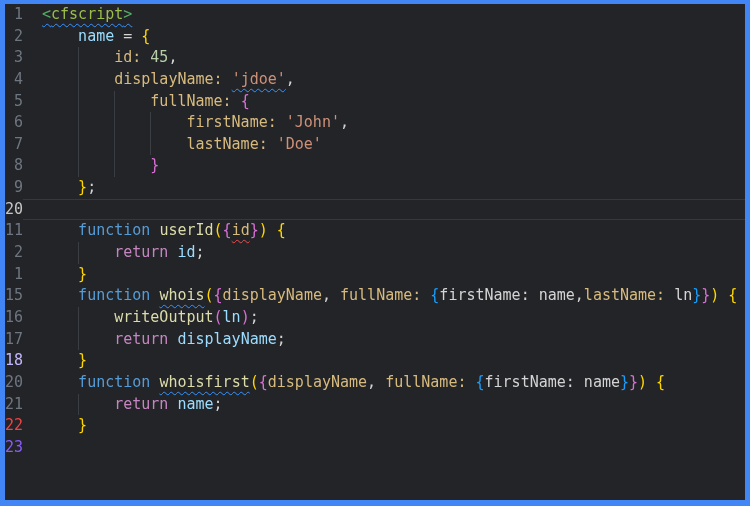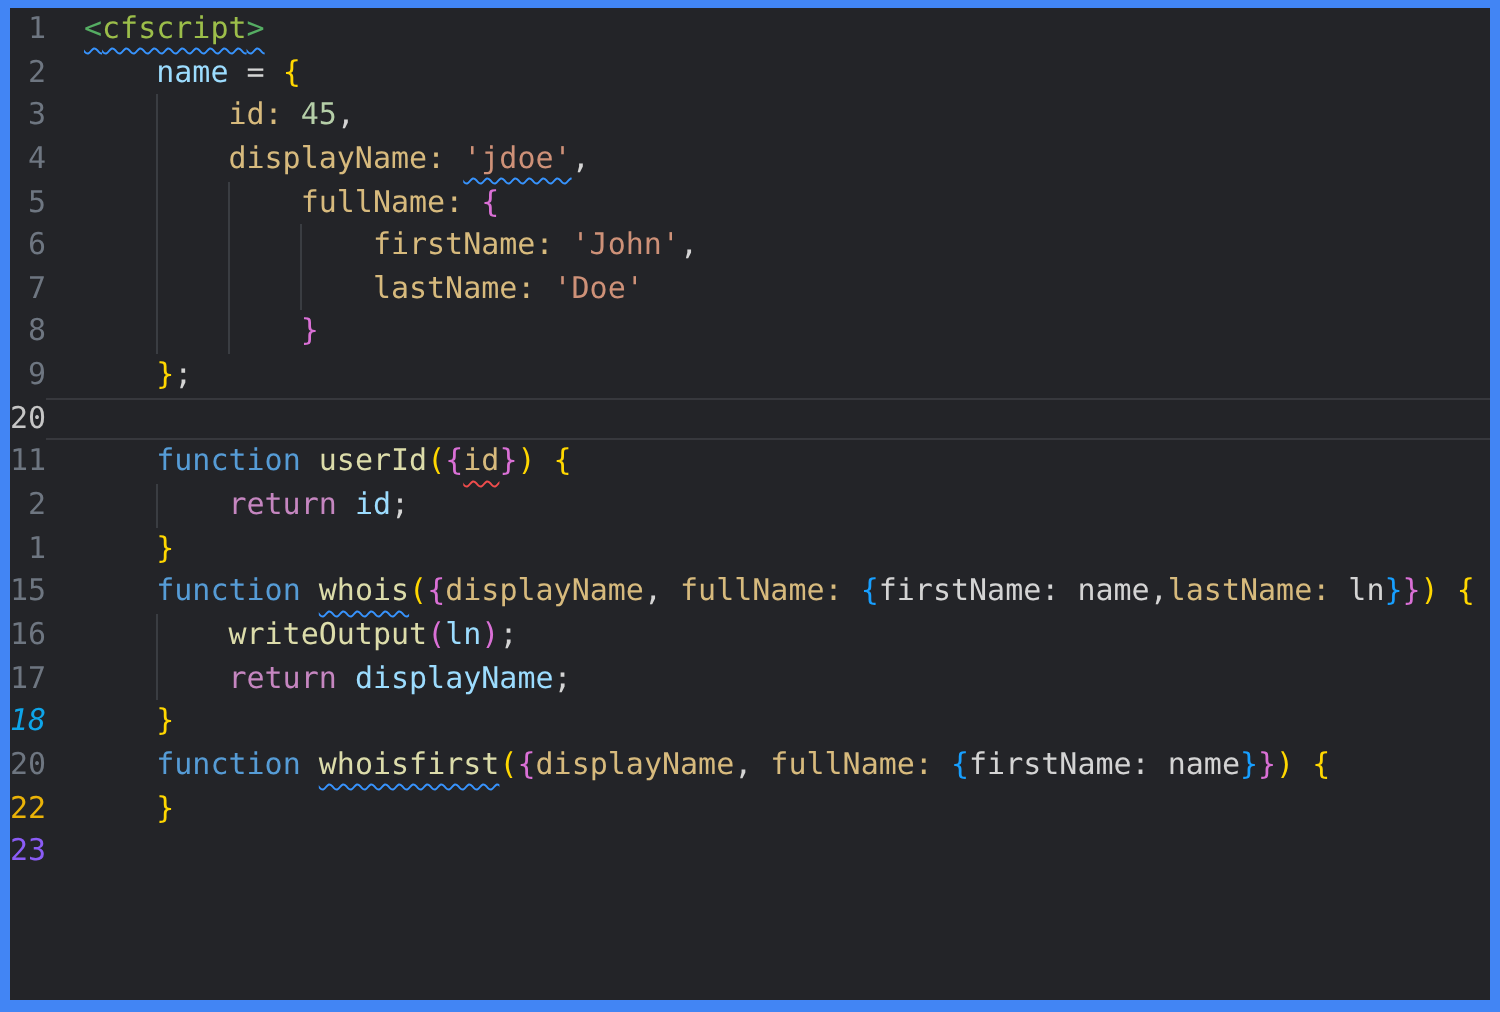--- a/index.html
+++ b/index.html
@@ -68,18 +68,19 @@
       <div class="row"><span class="ln" style="color: rgb(110, 118, 129);">7</span><span class="code"><span class="ind"></span><span class="ind" style="border-left: 1px solid rgb(58, 61, 66);"></span><span class="ind" style="border-left: 1px solid rgb(58, 61, 66);"></span><span class="ind" style="border-left: 1px solid rgb(58, 61, 66);"></span><span style="color: rgb(215, 186, 125);">lastName:</span><span style="color: rgb(212, 212, 212);"> </span><span style="color: rgb(206, 145, 120);">'Doe'</span></span></div>
       <div class="row"><span class="ln" style="color: rgb(110, 118, 129);">8</span><span class="code"><span class="ind"></span><span class="ind" style="border-left: 1px solid rgb(58, 61, 66);"></span><span class="ind" style="border-left: 1px solid rgb(58, 61, 66);"></span><span style="color: rgb(218, 112, 214);">}</span></span></div>
       <div class="row"><span class="ln" style="color: rgb(110, 118, 129);">9</span><span class="code"><span class="ind"></span><span style="color: rgb(255, 215, 0);">}</span><span style="color: rgb(212, 212, 212);">;</span></span></div>
       <div class="row"><span class="ln" style="color: rgb(198, 198, 198);">20</span><span class="code" style="box-shadow: rgb(55, 56, 61) 0px 1px 0px inset, rgb(55, 56, 61) 0px -1px 0px inset;"></span></div>
       <div class="row"><span class="ln" style="color: rgb(110, 118, 129);">11</span><span class="code"><span class="ind"></span><span style="color: rgb(86, 156, 214);">function </span><span style="color: rgb(220, 220, 170);">userId</span><span style="color: rgb(255, 215, 0);">(</span><span style="color: rgb(218, 112, 214);">{</span><span class="sq" style="color: rgb(215, 186, 125); text-decoration-color: rgb(241, 76, 76);">id</span><span style="color: rgb(218, 112, 214);">}</span><span style="color: rgb(255, 215, 0);">)</span><span style="color: rgb(212, 212, 212);"> </span><span style="color: rgb(255, 215, 0);">{</span></span></div>
       <div class="row"><span class="ln" style="color: rgb(110, 118, 129);">2</span><span class="code"><span class="ind"></span><span class="ind" style="border-left: 1px solid rgb(58, 61, 66);"></span><span style="color: rgb(197, 134, 192);">return </span><span style="color: rgb(156, 220, 254);">id</span><span style="color: rgb(212, 212, 212);">;</span></span></div>
       <div class="row"><span class="ln" style="color: rgb(110, 118, 129);">1</span><span class="code"><span class="ind"></span><span style="color: rgb(255, 215, 0);">}</span></span></div>
       <div class="row"><span class="ln" style="color: rgb(110, 118, 129);">15</span><span class="code"><span class="ind"></span><span style="color: rgb(86, 156, 214);">function </span><span class="sq" style="color: rgb(220, 220, 170); text-decoration-color: rgb(55, 148, 255);">whois</span><span style="color: rgb(255, 215, 0);">(</span><span style="color: rgb(218, 112, 214);">{</span><span style="color: rgb(215, 186, 125);">displayName</span><span style="color: rgb(212, 212, 212);">, </span><span style="color: rgb(215, 186, 125);">fullName:</span><span style="color: rgb(212, 212, 212);"> </span><span style="color: rgb(23, 159, 255);">{</span><span style="color: rgb(212, 212, 212);">firstName: name</span><span style="color: rgb(212, 212, 212);">,</span><span style="color: rgb(215, 186, 125);">lastName:</span><span style="color: rgb(212, 212, 212);"> </span><span style="color: rgb(212, 212, 212);">ln</span><span style="color: rgb(23, 159, 255);">}</span><span style="color: rgb(218, 112, 214);">}</span><span style="color: rgb(255, 215, 0);">)</span><span style="color: rgb(212, 212, 212);"> </span><span style="color: rgb(255, 215, 0);">{</span></span></div>
       <div class="row"><span class="ln" style="color: rgb(110, 118, 129);">16</span><span class="code"><span class="ind"></span><span class="ind" style="border-left: 1px solid rgb(58, 61, 66);"></span><span style="color: rgb(220, 220, 170);">writeOutput</span><span style="color: rgb(218, 112, 214);">(</span><span style="color: rgb(156, 220, 254);">ln</span><span style="color: rgb(218, 112, 214);">)</span><span style="color: rgb(212, 212, 212);">;</span></span></div>
       <div class="row"><span class="ln" style="color: rgb(110, 118, 129);">17</span><span class="code"><span class="ind"></span><span class="ind" style="border-left: 1px solid rgb(58, 61, 66);"></span><span style="color: rgb(197, 134, 192);">return </span><span style="color: rgb(156, 220, 254);">displayName</span><span style="color: rgb(212, 212, 212);">;</span></span></div>
-      <div class="row"><span class="ln" style="color: #0ea5e9; font-style: italic;">18</span><span class="code"><span class="ind"></span><span style="color: rgb(255, 215, 0);">}</span></span></div>
+      <div class="row"><span class="ln" style="color: #c4b5fd;">18</span><span class="code"><span class="ind"></span><span style="color: rgb(255, 215, 0);">}</span></span></div>
       <div class="row"><span class="ln" style="color: rgb(110, 118, 129);">20</span><span class="code"><span class="ind"></span><span style="color: rgb(86, 156, 214);">function </span><span class="sq" style="color: rgb(220, 220, 170); text-decoration-color: rgb(55, 148, 255);">whoisfirst</span><span style="color: rgb(255, 215, 0);">(</span><span style="color: rgb(218, 112, 214);">{</span><span style="color: rgb(215, 186, 125);">displayName</span><span style="color: rgb(212, 212, 212);">, </span><span style="color: rgb(215, 186, 125);">fullName:</span><span style="color: rgb(212, 212, 212);"> </span><span style="color: rgb(23, 159, 255);">{</span><span style="color: rgb(212, 212, 212);">firstName: name</span><span style="color: rgb(23, 159, 255);">}</span><span style="color: rgb(218, 112, 214);">}</span><span style="color: rgb(255, 215, 0);">)</span><span style="color: rgb(212, 212, 212);"> </span><span style="color: rgb(255, 215, 0);">{</span></span></div>
-      <div class="row"><span class="ln" style="color: #eab308;">22</span><span class="code"><span class="ind"></span><span style="color: rgb(255, 215, 0);">}</span></span></div>
+      <div class="row"><span class="ln" style="color: rgb(110, 118, 129);">21</span><span class="code"><span class="ind"></span><span class="ind" style="border-left: 1px solid rgb(58, 61, 66);"></span><span style="color: rgb(197, 134, 192);">return </span><span style="color: rgb(156, 220, 254);">name</span><span style="color: rgb(212, 212, 212);">;</span></span></div>
+      <div class="row"><span class="ln" style="color: #ef4444;">22</span><span class="code"><span class="ind"></span><span style="color: rgb(255, 215, 0);">}</span></span></div>
       <div class="row"><span class="ln" style="color: #8b5cf6;">23</span><span class="code"></span></div>
     </div>
 </div>
 
 </body></html>

